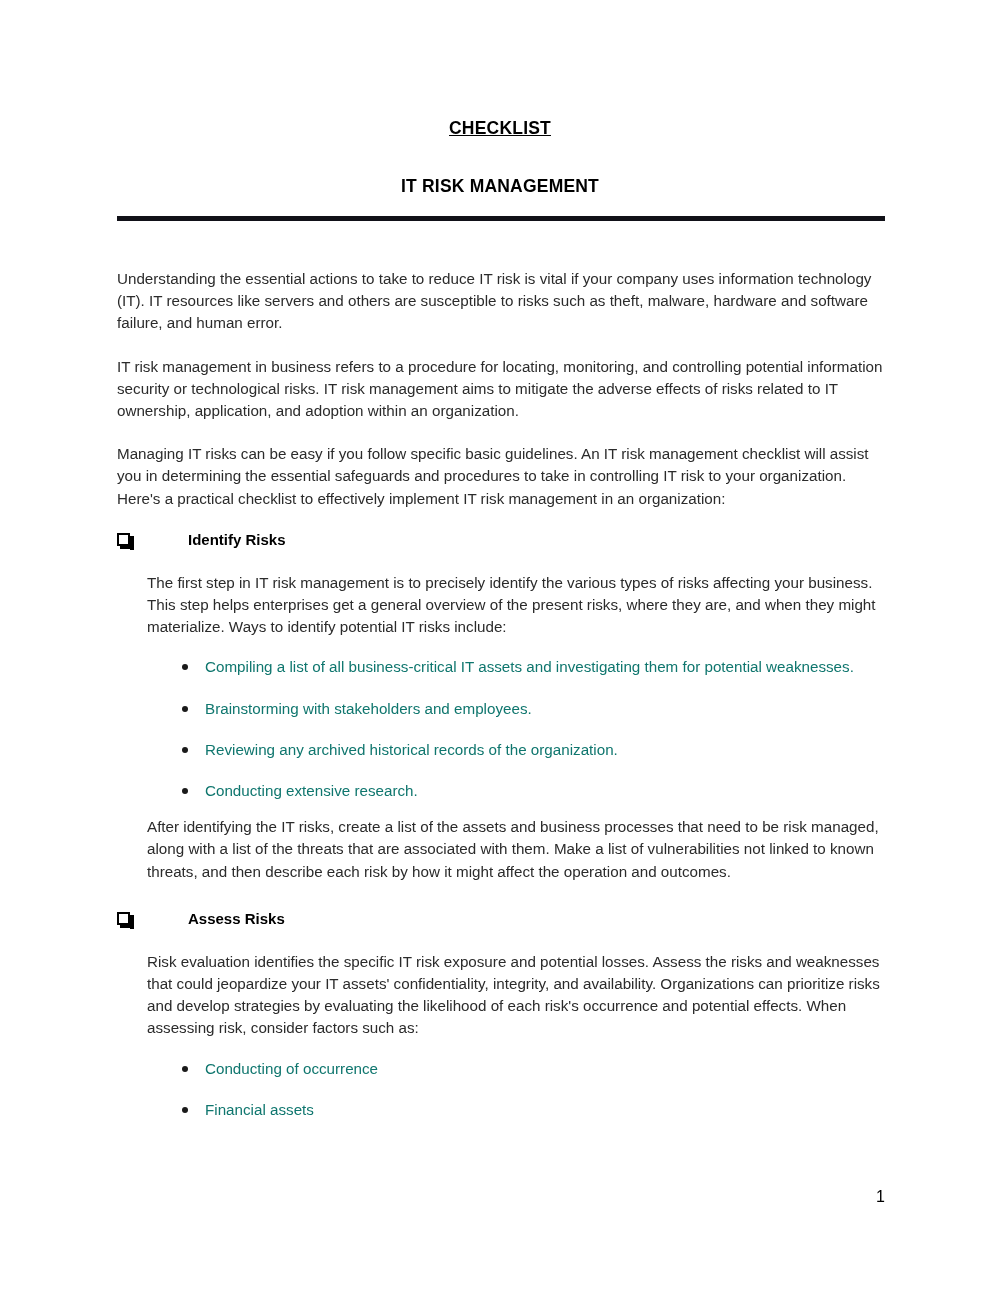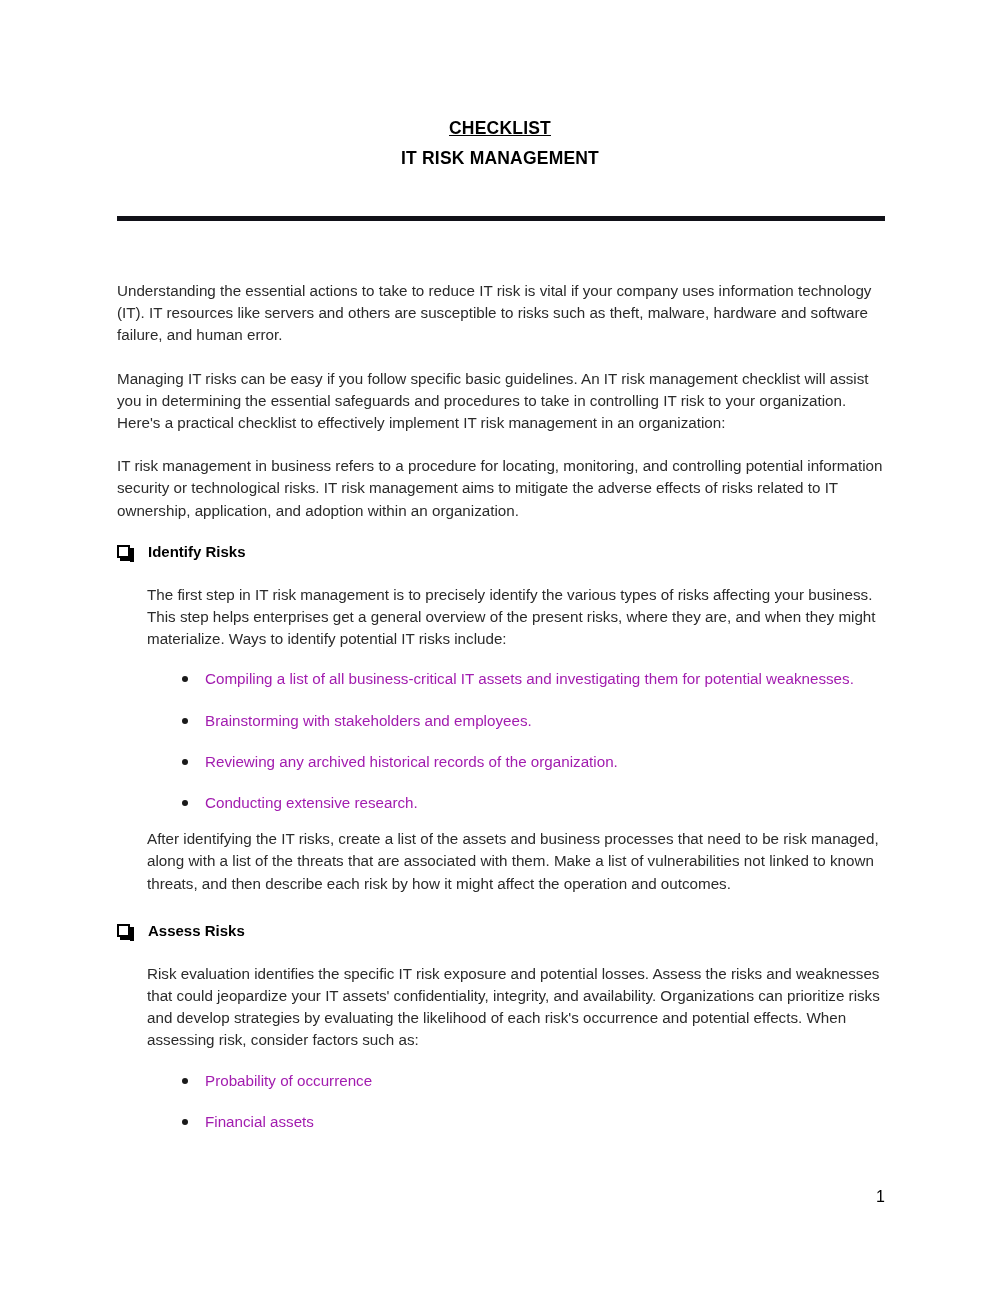--- a/index.html
+++ b/index.html
@@ -27,37 +27,37 @@
     position: absolute;
     left: 0;
     right: 0;
     text-align: center;
     font-size: 17.5px;
     font-weight: bold;
     letter-spacing: 0.2px;
     color: #000000;
   }
   .doc-title.t1 { top: 118px; text-decoration: underline; }
-  .doc-title.t2 { top: 148px; }
+  .doc-title.t2 { top: 176px; }
 
   
   .rule {
     position: absolute;
     left: 117px;
     top: 216px;
     width: 768px;
     height: 5px;
     background: #111118;
   }
 
   
   .content {
     position: absolute;
     left: 117px;
-    top: 280px;
+    top: 268px;
     width: 768px;
   }
 
   p.body {
     margin: 0 0 21px 0;
     font-size: 15.2px;
     line-height: 22.2px;
     color: #2b2b2b;
     text-align: left;
   }
@@ -69,20 +69,21 @@
   }
   .section-body p.body {
     margin-bottom: 18px;
   }
 
   
   .check-head {
     display: flex;
     align-items: flex-start;
     margin: 0 0 22px 0;
+    gap: 40px;
   }
   .check-head.gap-top { margin-top: 18px; }
 
   .checkbox-glyph {
     position: relative;
     width: 17px;
     height: 17px;
     flex: 0 0 17px;
     margin-top: 2px;
     margin-right: 14px;
@@ -126,21 +127,21 @@
   
   ul.bullets {
     list-style: none;
     margin: 0 0 14px 0;
     padding: 0 0 0 65px;
   }
   ul.bullets li {
     position: relative;
     font-size: 15.2px;
     line-height: 22.2px;
-    color: #a21caf;
+    color: #0f766e;
     margin-bottom: 19px;
     padding-left: 23px;
     margin-top: 8px;
   }
   ul.bullets li:last-child { margin-bottom: 0; }
   ul.bullets li .dot {
     position: absolute;
     left: 0;
     top: 8px;
     width: 6px;
@@ -164,22 +165,22 @@
 <div class="page">
 
   <div class="doc-title t1">CHECKLIST</div>
   <div class="doc-title t2">IT RISK MANAGEMENT</div>
 
   <div class="rule"></div>
 
   <div class="content">
 
     <p class="body">Understanding the essential actions to take to reduce IT risk is vital if your company uses information technology (IT). IT resources like servers and others are susceptible to risks such as theft, malware, hardware and software failure, and human error.</p>
+    <p class="body">IT risk management in business refers to a procedure for locating, monitoring, and controlling potential information security or technological risks. IT risk management aims to mitigate the adverse effects of risks related to IT ownership, application, and adoption within an organization.</p>
     <p class="body">Managing IT risks can be easy if you follow specific basic guidelines. An IT risk management checklist will assist you in determining the essential safeguards and procedures to take in controlling IT risk to your organization. Here's a practical checklist to effectively implement IT risk management in an organization:</p>
-    <p class="body">IT risk management in business refers to a procedure for locating, monitoring, and controlling potential information security or technological risks. IT risk management aims to mitigate the adverse effects of risks related to IT ownership, application, and adoption within an organization.</p>
 
     <div class="check-head gap-top">
       <span class="checkbox-glyph">
         <span class="box"></span>
         <span class="shadow-r"></span>
         <span class="shadow-b"></span>
       </span>
       <span class="check-label">Identify Risks</span>
     </div>
 
@@ -205,21 +206,21 @@
         <span class="shadow-b"></span>
       </span>
       <span class="check-label">Assess Risks</span>
     </div>
 
     <div class="section-body">
       <p class="body">Risk evaluation identifies the specific IT risk exposure and potential losses. Assess the risks and weaknesses that could jeopardize your IT assets' confidentiality, integrity, and availability. Organizations can prioritize risks and develop strategies by evaluating the likelihood of each risk's occurrence and potential effects. When assessing risk, consider factors such as:</p>
     </div>
 
     <ul class="bullets">
-      <li><span class="dot"></span><span>Probability of occurrence</span></li>
+      <li><span class="dot"></span><span>Conducting of occurrence</span></li>
       <li><span class="dot"></span><span>Financial assets</span></li>
     </ul>
 
   </div>
 
   <div class="page-number">1</div>
 
 </div>
 
 </body></html>

